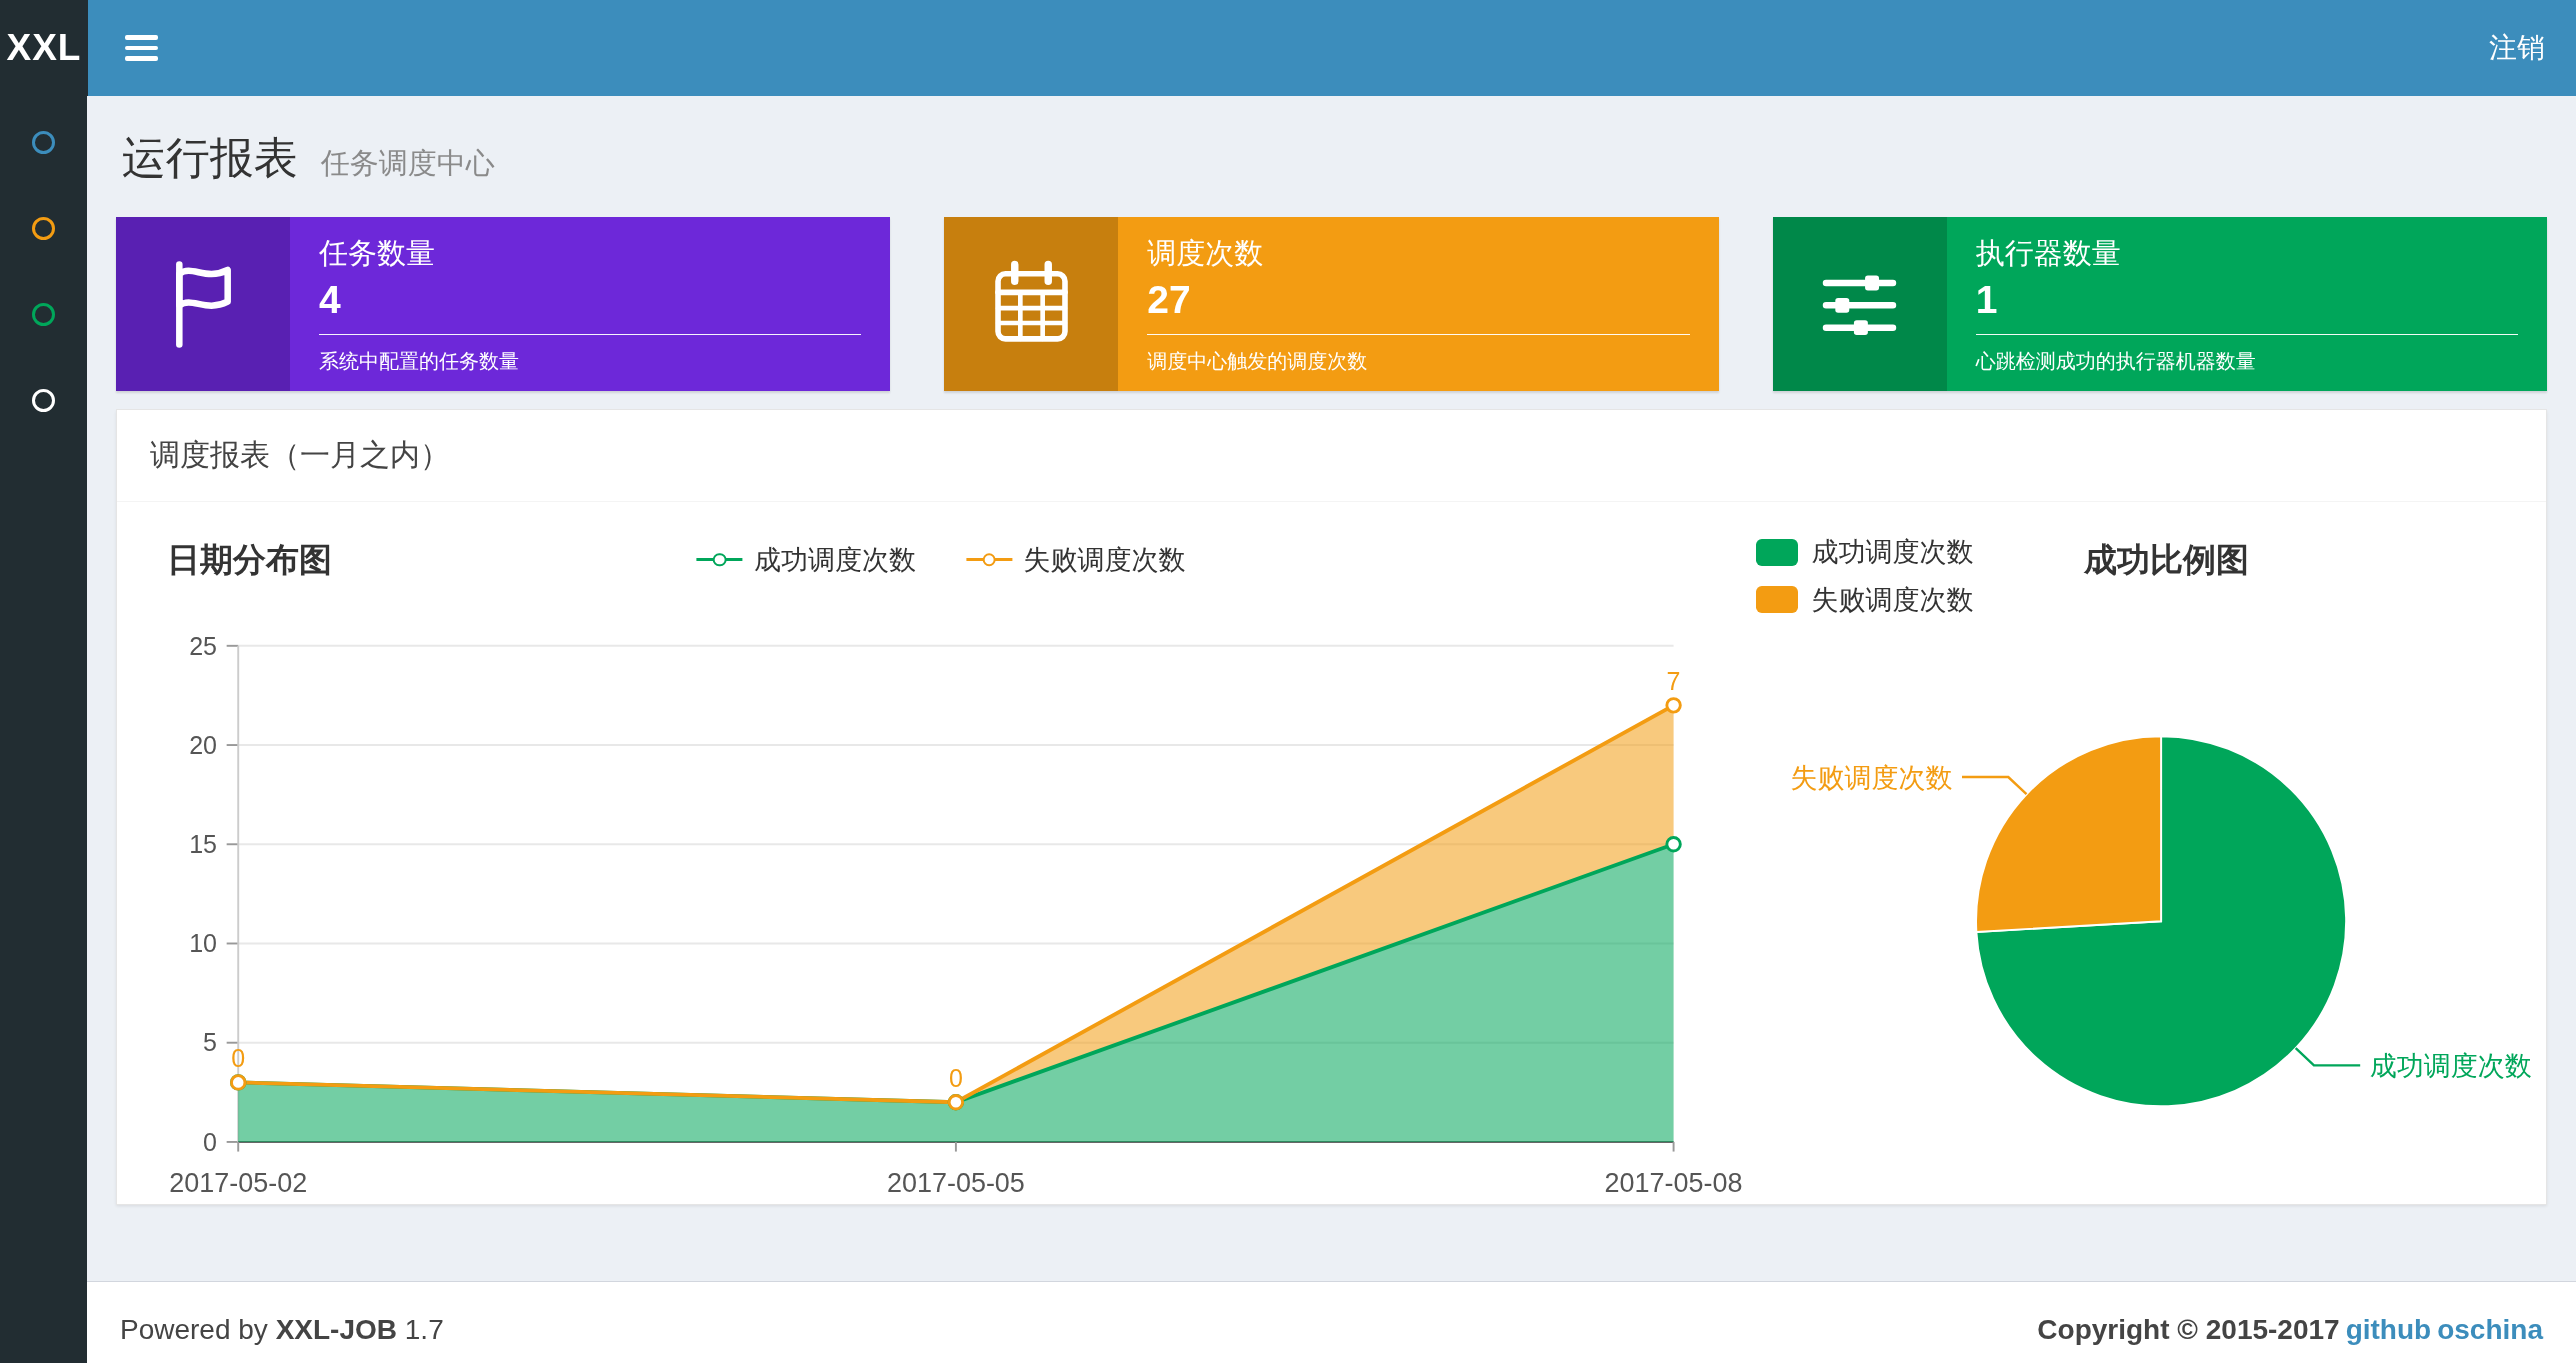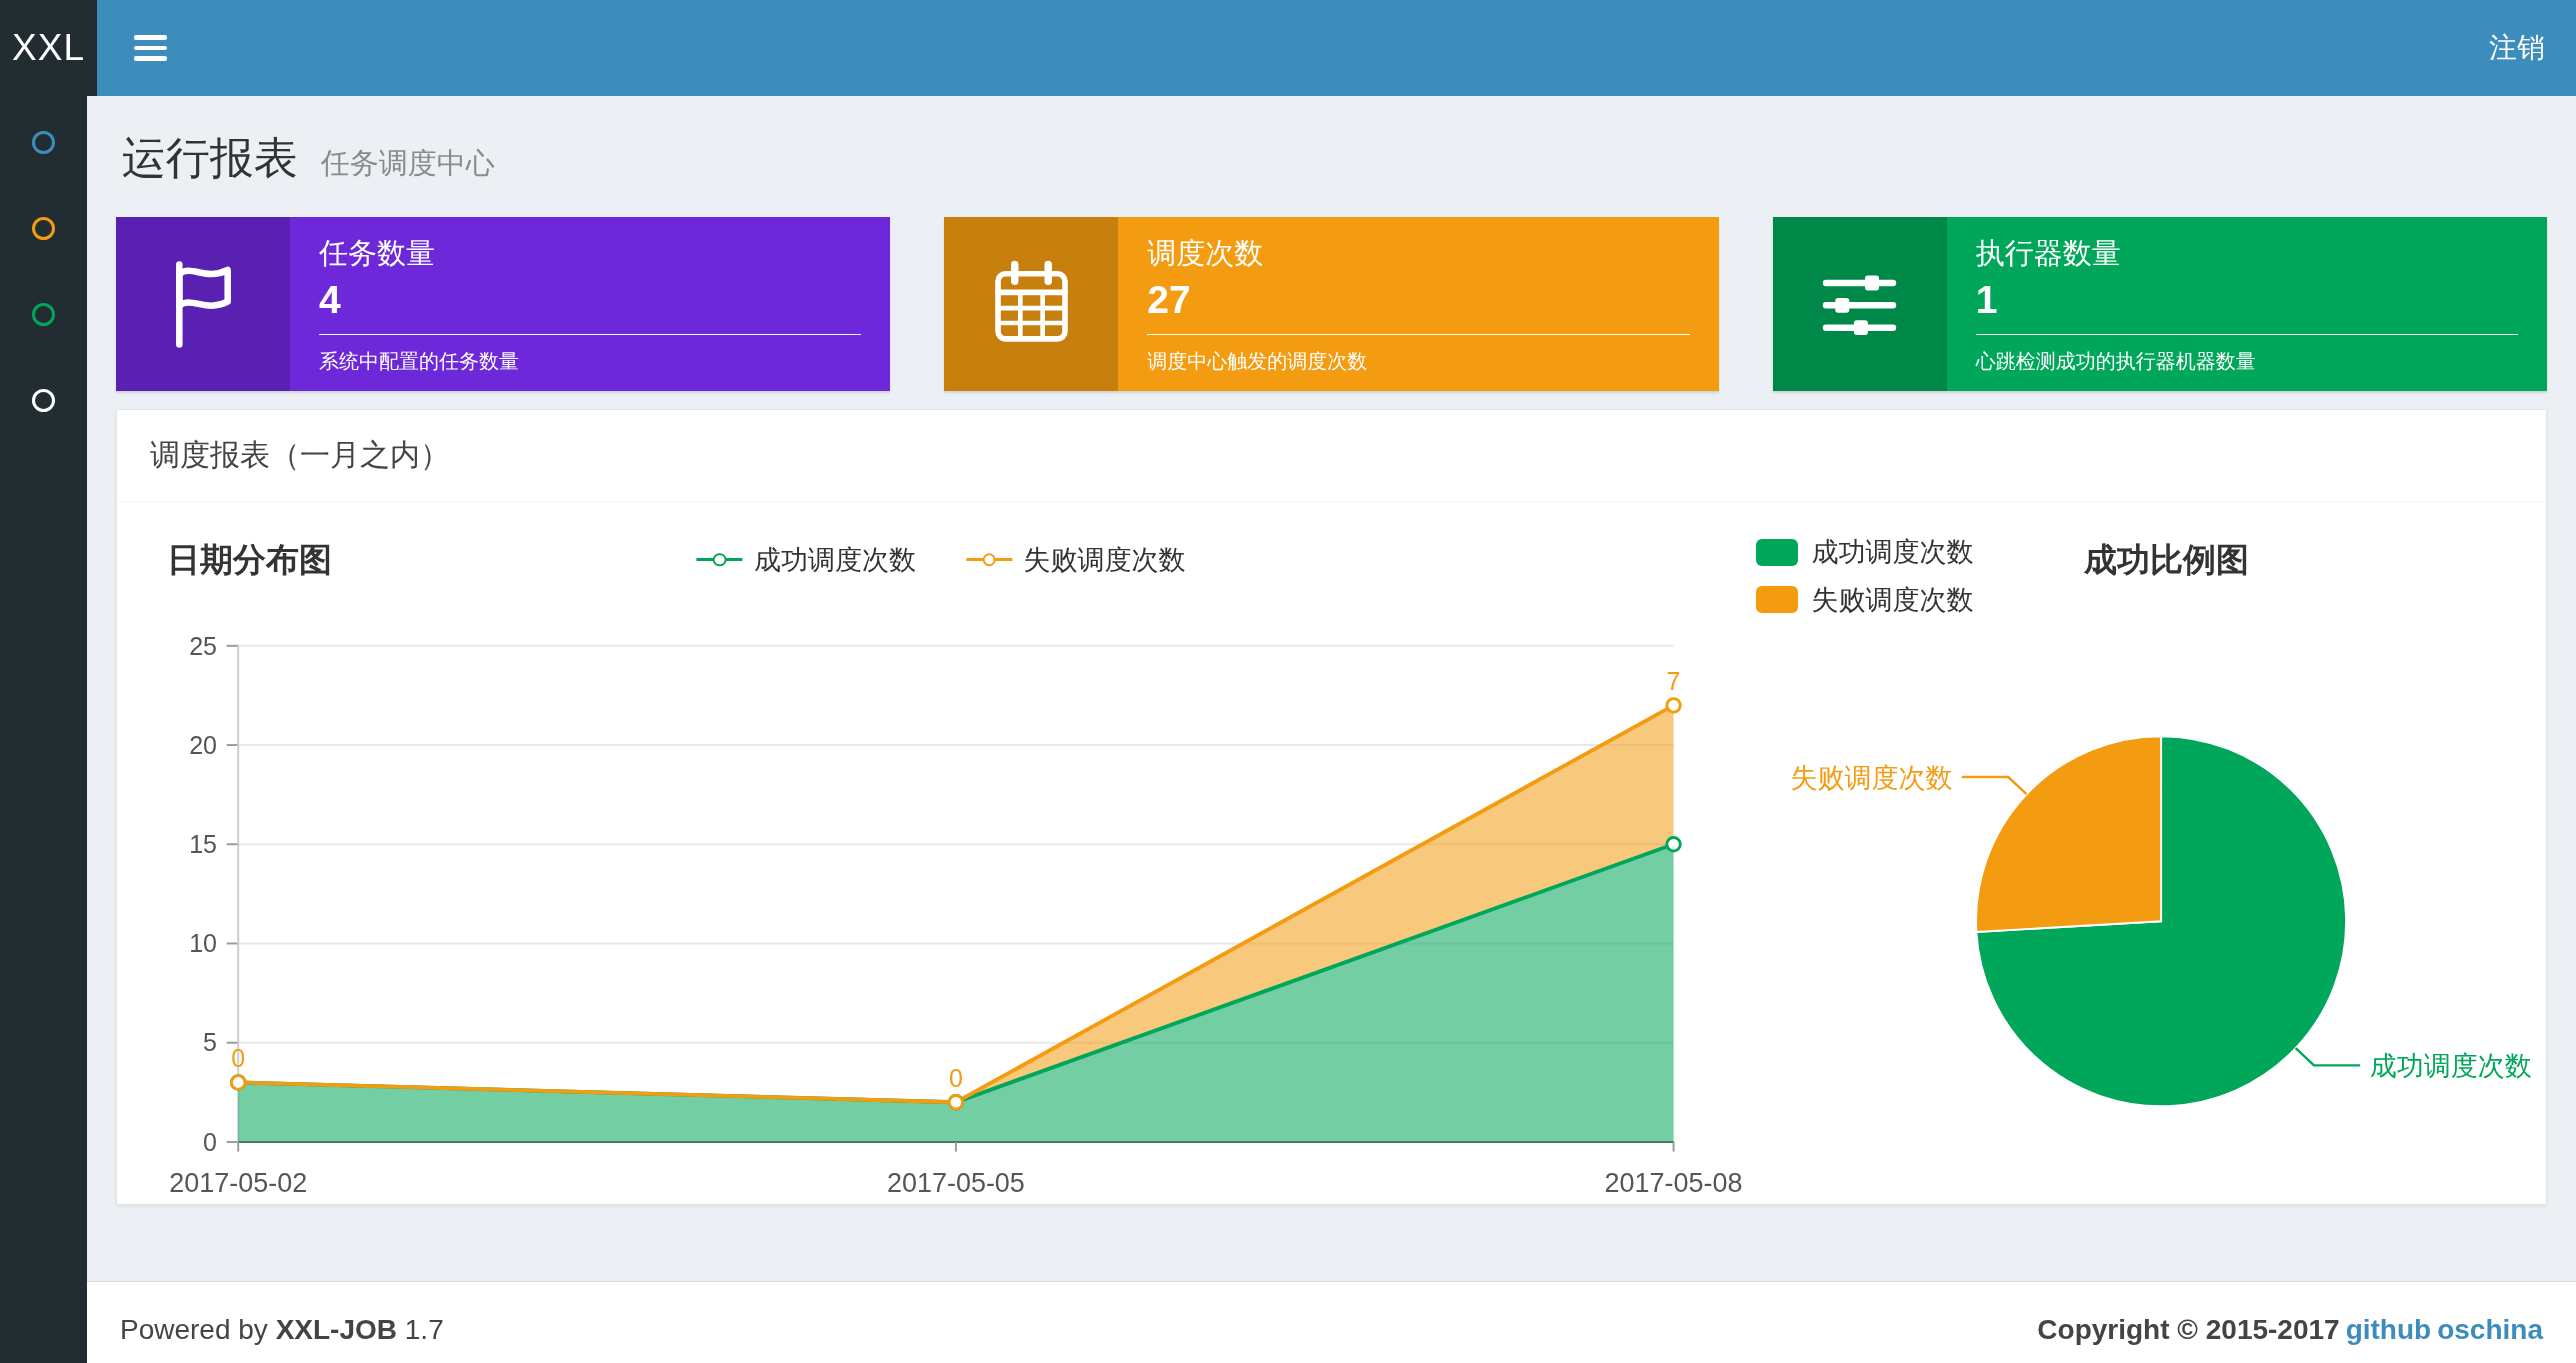--- a/index.html
+++ b/index.html
@@ -3,22 +3,22 @@
 <meta charset="utf-8">
 <style>
   * { box-sizing: border-box; margin: 0; padding: 0; }
   html,body { width: 2576px; height: 1363px; }
   body {
     font-family: "Liberation Sans", "DejaVu Sans", sans-serif;
     font-size: 27px; color: #333; background: #ecf0f5; overflow: hidden;
   }
   
   .navbar { height: 96px; display: flex; }
-  .logo { width: 97px; background: #222d32; color: #fff; display: flex; align-items: center; justify-content: center;
-          font-size: 37px; font-weight: 400; letter-spacing: 1px; }
+  .logo { width: 88px; background: #222d32; color: #fff; display: flex; align-items: center; justify-content: center;
+          font-size: 37px; font-weight: 700; letter-spacing: 1px; }
   .navbar-rest { flex: 1; background: #3c8dbc; display: flex; align-items: center; justify-content: space-between; padding: 0 31px; }
   .hamburger { cursor: pointer; padding: 7.7px 5.8px; }
   .hamburger .bar { display: block; width: 33px; height: 4.8px; background: #fff; margin: 5.8px 0; border-radius: 1.9px; }
   .logout { color: #fff; cursor: pointer; font-size: 28px; }
   
   .sidebar { position: absolute; left: 0; top: 96px; width: 87px; height: 1267px; background: #222d32; padding-top: 3.9px; }
   .side-item { height: 86px; display: flex; align-items: center; justify-content: center; cursor: pointer; }
   .circle-o { width: 23px; height: 23px; border-radius: 50%; border: 3.9px solid #fff; }
   
   .wrapper { margin-left: 87px; height: 1185px; padding: 19px 29px 0; }

